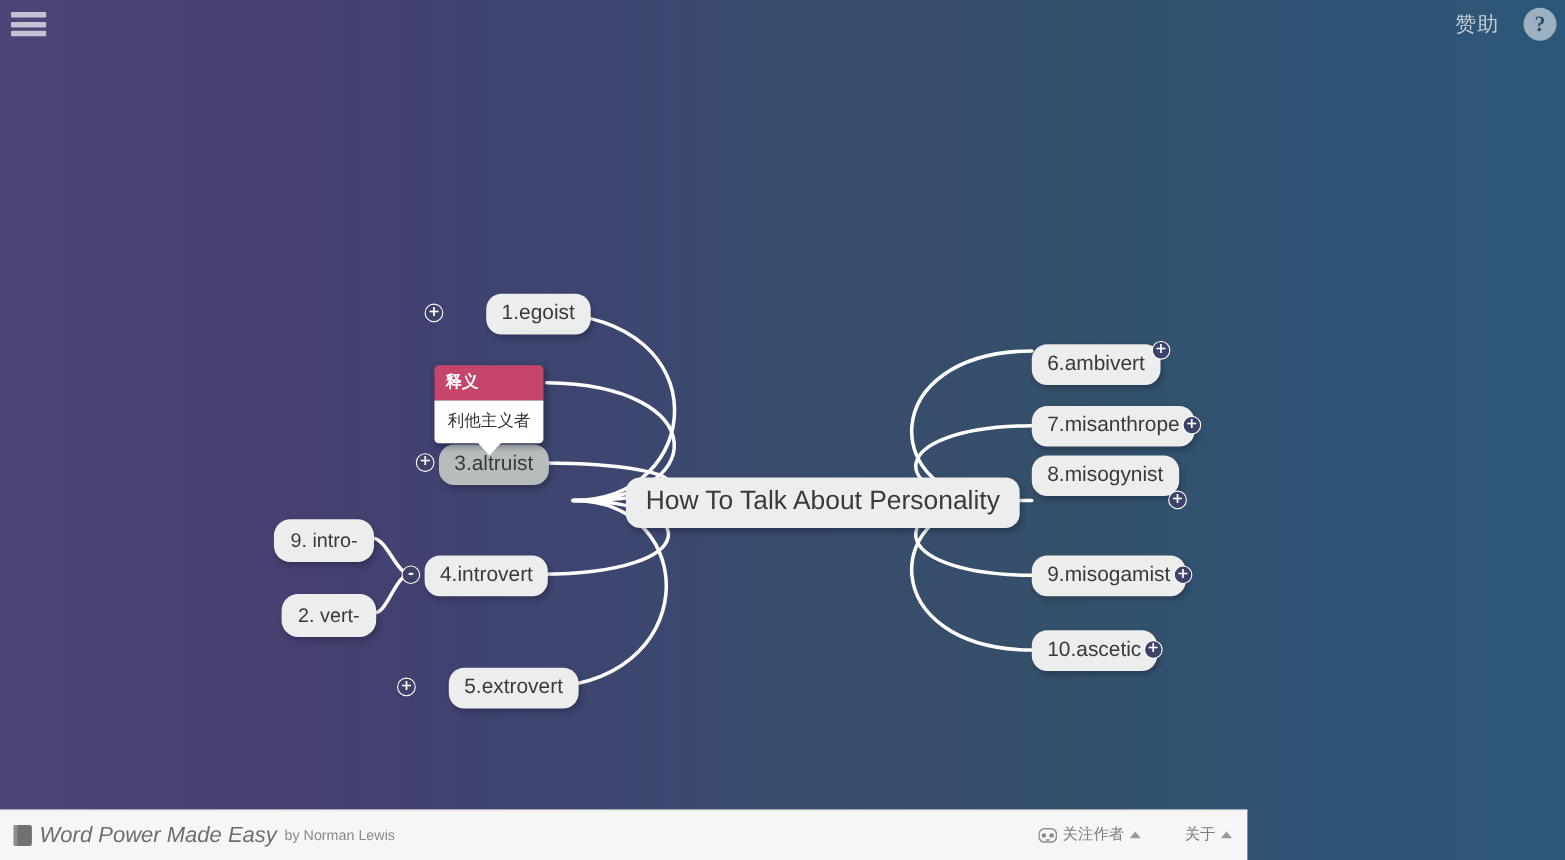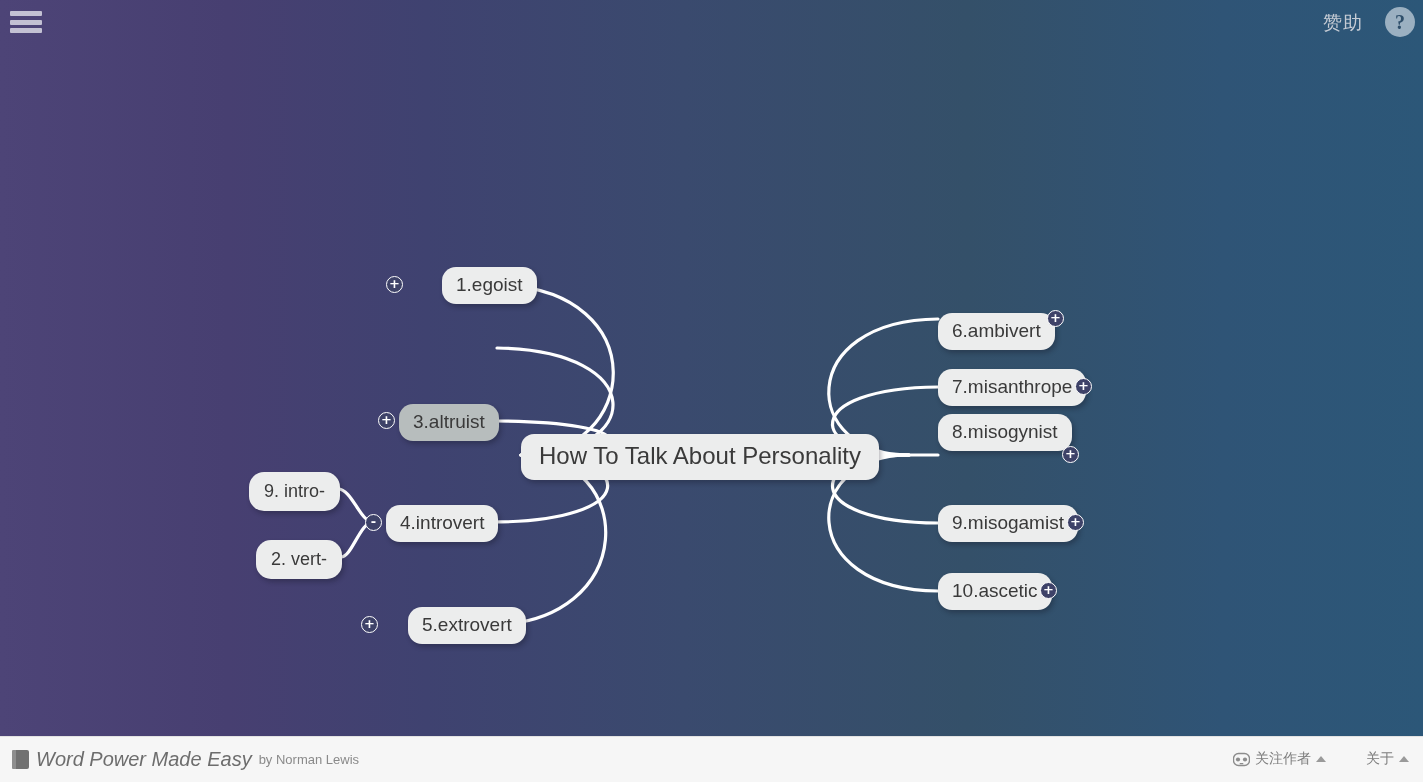--- a/index.html
+++ b/index.html
@@ -116,20 +116,21 @@
     cursor: pointer;
     box-shadow: 2px 3px 5px rgba(15,15,30,0.30);
     font-family: "Liberation Sans", sans-serif;
   }
   .node.root {
     font-size: 24px;
     line-height: 30px;
     padding: 7px 18px 9px 18px;
     border-radius: 13px;
     z-index: 22;
+    margin-left: 48px;
   }
   .node.hovered {
     background: #b7bdbd;
   }
   .node.sub {
     font-size: 18px;
     padding: 7px 15px 8px 15px;
     border-radius: 15px;
   }
 
@@ -190,21 +191,21 @@
     border-left: 11px solid transparent;
     border-right: 11px solid transparent;
     border-top: 12px solid #ffffff;
   }
 
   
   #footer {
     position: absolute;
     left: 0;
     bottom: 0;
-    width: 1423px;
+    width: 1134px;
     height: 46px;
     background: #f6f6f6;
     border-top: 1px solid #e2e2e2;
     z-index: 50;
     text-align: right;
   }
   #book-title-wrap {
     position: absolute;
     left: 12px;
     top: 11px;
@@ -318,20 +319,27 @@
 
     <div class="node" style="left:938px; top:414px;">8.misogynist</div>
     <div class="expander" style="left:1062px; top:446px;">+</div>
 
     <div class="node" style="left:938px; top:505px;">9.misogamist</div>
     <div class="expander" style="left:1067px; top:514px;">+</div>
 
     <div class="node" style="left:938px; top:573px;">10.ascetic</div>
     <div class="expander" style="left:1040px; top:582px;">+</div>
 
+    <div id="tooltip">
+      <div class="tt-head">释义</div>
+      <div class="tt-body">
+        <span>利他主义者</span>
+        <span class="tt-arrow"></span>
+      </div>
+    </div>
 
   </div>
 
   <div id="footer">
     <div id="book-title-wrap">
       <span id="book-icon"></span>
       <span id="book-title">Word Power Made Easy</span>
       <span id="book-author">by Norman Lewis</span>
     </div>
     <div id="footer-right">

